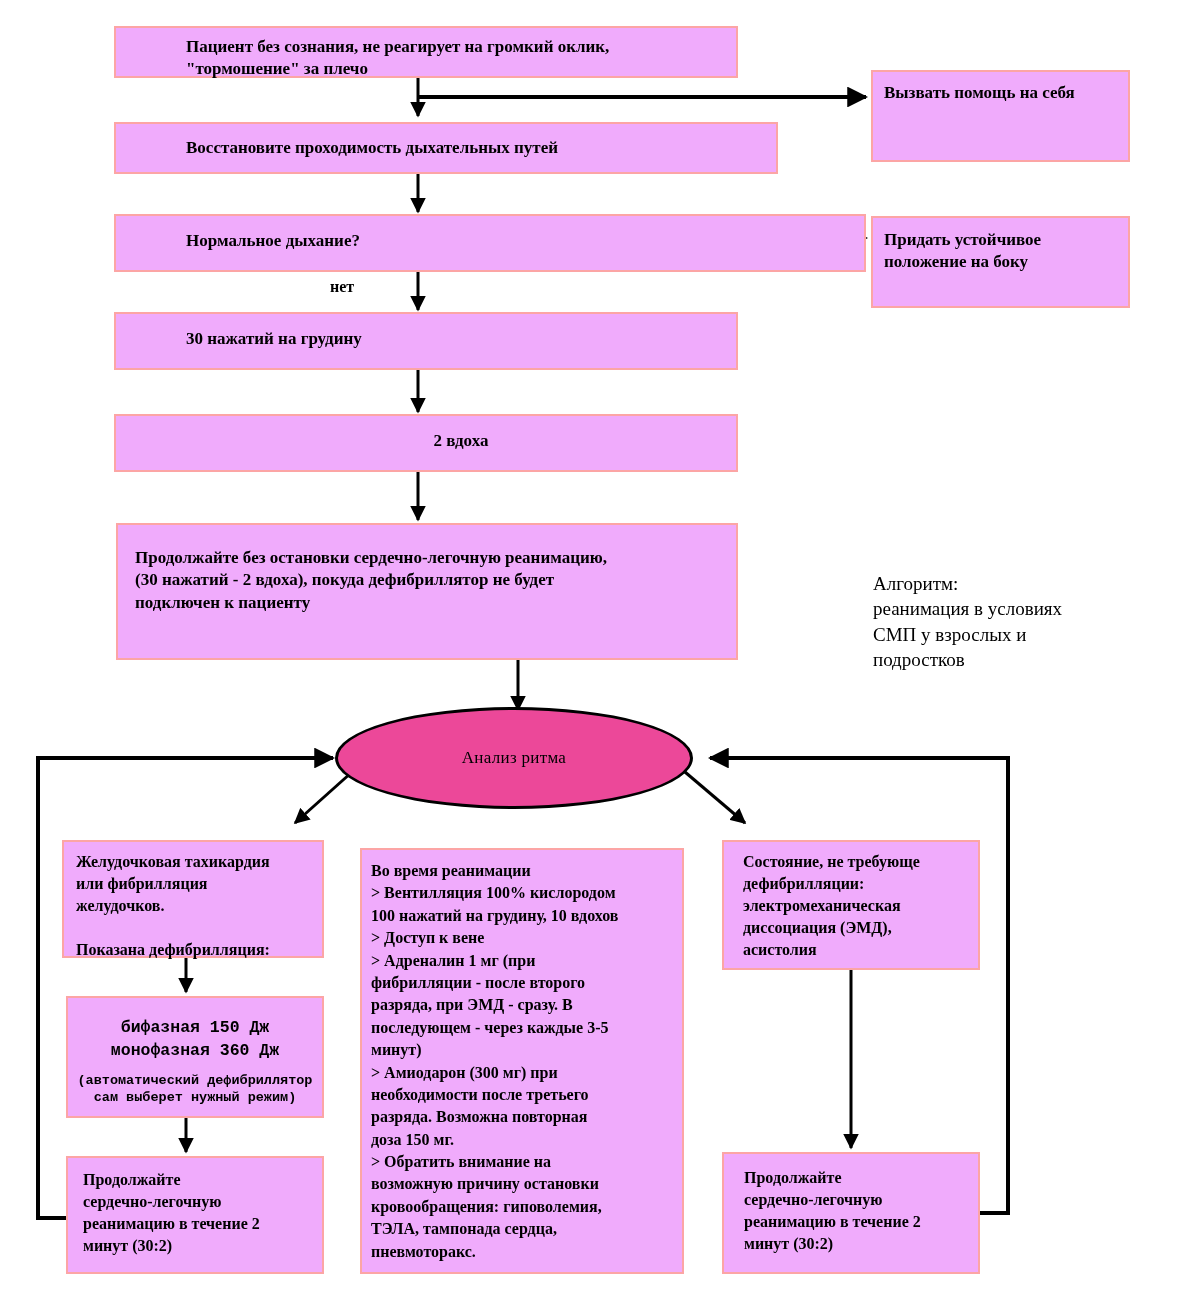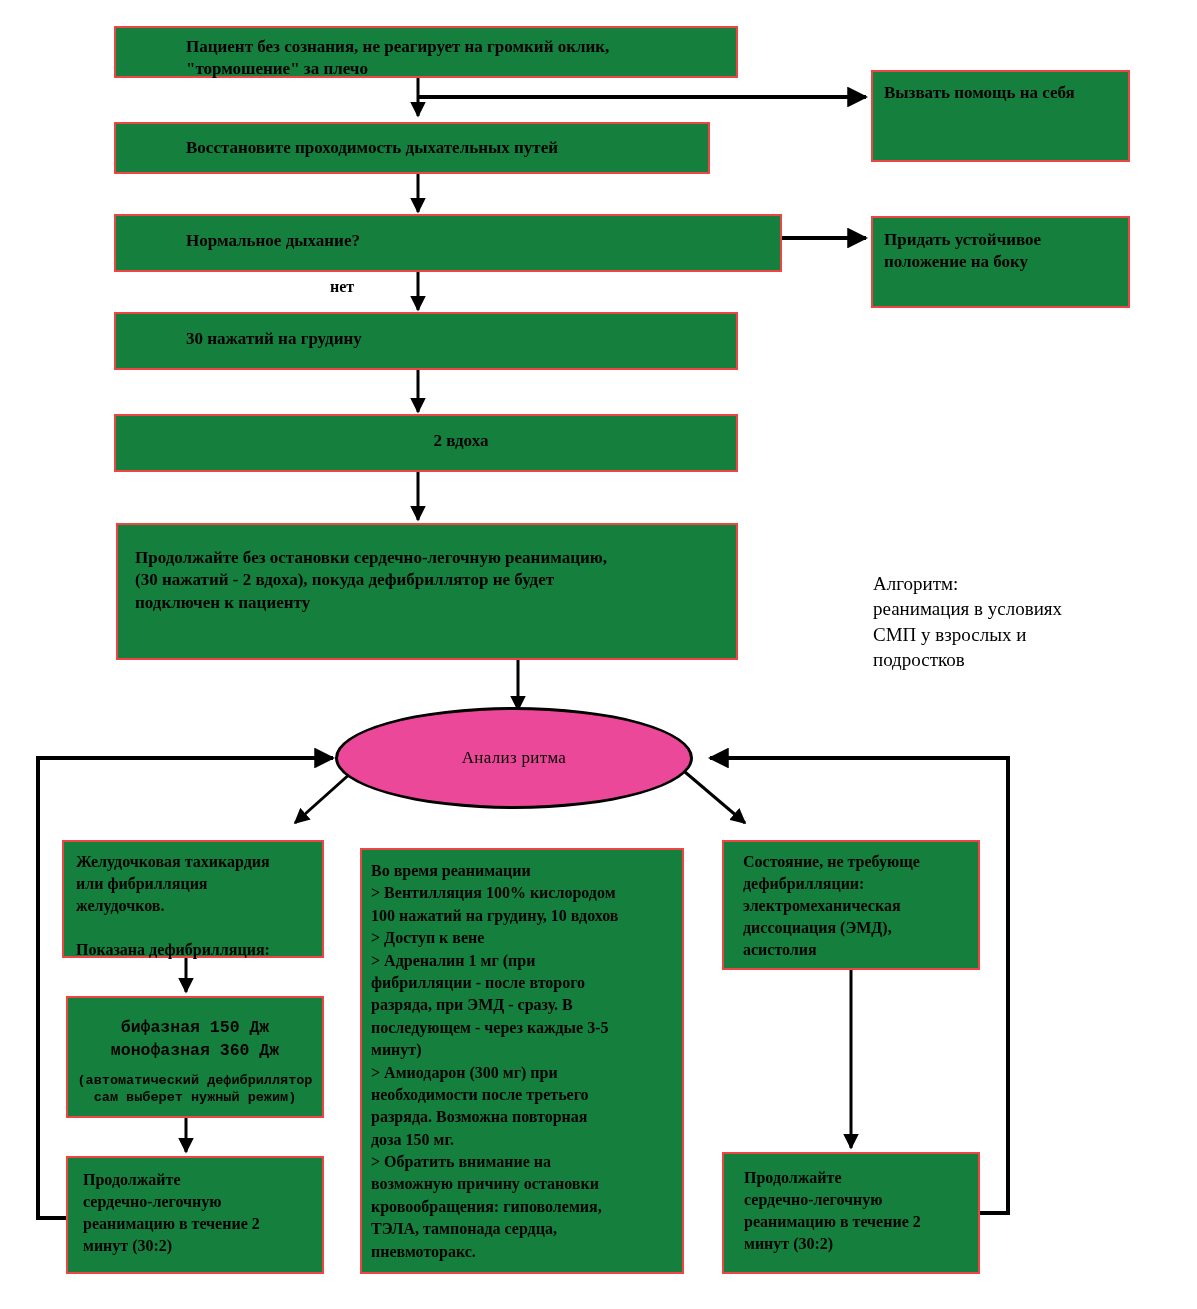--- a/index.html
+++ b/index.html
@@ -18,22 +18,22 @@
   #canvas {
     position: absolute;
     left: 0;
     top: 0;
     width: 1197px;
     height: 1309px;
   }
   .node {
     position: absolute;
     box-sizing: border-box;
-    background: #15803d;
-    border: 2px solid #ef4444;
+    background: #f0abfc;
+    border: 2px solid #fca5a5;
     display: block;
   }
   .node .txt {
     display: block;
     font-weight: bold;
     font-size: 17px;
     line-height: 1.32;
     white-space: pre-line;
   }
   .ellipse-node {
@@ -119,25 +119,25 @@
 
 <div class="node" style="left:114px; top:26px; width:624px; height:52px; padding:8px 0 0 70px;">
   <span class="txt">Пациент без сознания, не реагирует на громкий оклик,
 "тормошение" за плечо</span>
 </div>
 
 <div class="node" style="left:871px; top:70px; width:259px; height:92px; padding:10px 8px 0 11px;">
   <span class="txt">Вызвать помощь на себя</span>
 </div>
 
-<div class="node" style="left:114px; top:122px; width:596px; height:52px; padding:13px 0 0 70px;">
+<div class="node" style="left:114px; top:122px; width:664px; height:52px; padding:13px 0 0 70px;">
   <span class="txt">Восстановите проходимость дыхательных путей</span>
 </div>
 
-<div class="node" style="left:114px; top:214px; width:668px; height:58px; padding:14px 0 0 70px;">
+<div class="node" style="left:114px; top:214px; width:752px; height:58px; padding:14px 0 0 70px;">
   <span class="txt">Нормальное дыхание?</span>
 </div>
 
 <div class="node" style="left:871px; top:216px; width:259px; height:92px; padding:11px 0 0 11px;">
   <span class="txt">Придать устойчивое
 положение на боку</span>
 </div>
 
 <span class="edge-label" style="left:330px; top:278px;">нет</span>
 

